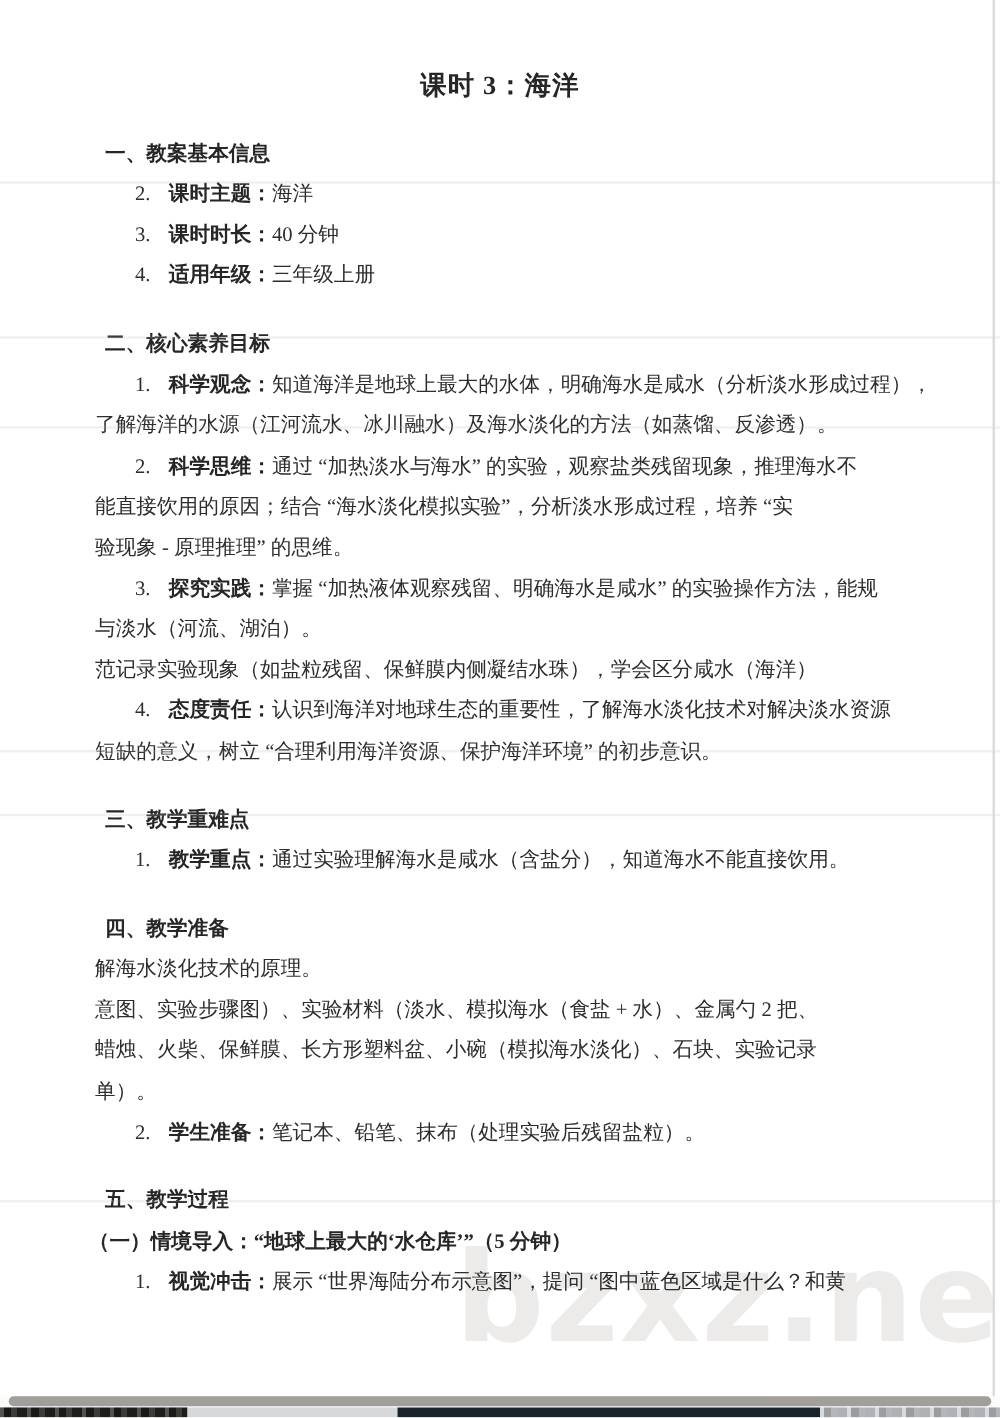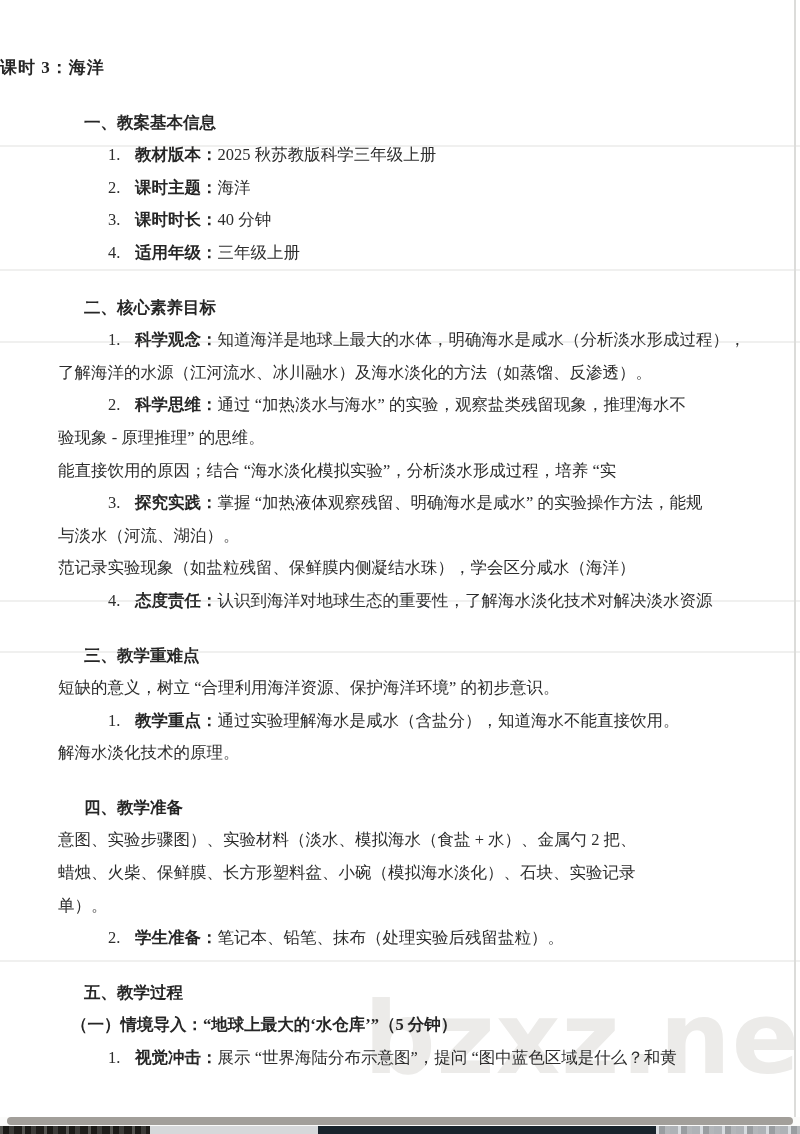--- a/index.html
+++ b/index.html
@@ -17,29 +17,29 @@
     font-family:"DejaVu Sans","Liberation Sans",sans-serif;
     font-weight:700;font-size:100px;letter-spacing:1px;
     color:#ecebe9;user-select:none;white-space:nowrap;
   }
   .content{
     position:relative;z-index:1;padding-top:52px;
     color:#2d2d2d;font-size:16.5px;
   }
   .line{height:32.6px;line-height:32.6px;white-space:nowrap;}
   .doc-title{
-    margin:0;text-align:left;font-size:17px;font-weight:700;
+    margin:0;text-align:center;font-size:21px;font-weight:700;
     letter-spacing:1px;color:#262626;
   }
   .sec-heading{font-weight:700;padding-left:84px;color:#262626;margin-top:22px;}
   .sub-heading{font-weight:700;padding-left:71px;color:#262626;}
   .item-line{padding-left:108px;}
   .num{display:inline-block;width:27px;}
   .lbl{font-weight:700;color:#262626;}
-  .cont{padding-left:58px;}
+  .cont{padding-left:76px;}
   .scanline{
     position:absolute;left:0;width:100%;height:2px;z-index:2;
     background:rgba(178,178,174,0.20);
   }
   .edge-line{position:absolute;top:0;width:2px;height:1117px;z-index:3;}
   .hbar{
     position:absolute;left:7px;top:1117px;width:786px;height:8px;
     border-radius:4px;z-index:4;
   }
   .strip-seg{position:absolute;top:1126px;height:8px;z-index:4;}
@@ -52,39 +52,38 @@
 </head>
 <body>
 
 <div class="screen">
   <div class="page">
     <div class="watermark">bzxz.net</div>
     <div class="content">
       <div class="line doc-title">课时 3：海洋</div>
       <div id="sections">
           <div class="line sec-heading">一、教案基本信息</div>
-          <div class="line item-line"><span class="num">1.</span><span class="lbl">教材版本：</span><span>2025 秋苏教版科学三年级上册</span></div>
           <div class="line item-line"><span class="num">2.</span><span class="lbl">课时主题：</span><span>海洋</span></div>
           <div class="line item-line"><span class="num">3.</span><span class="lbl">课时时长：</span><span>40 分钟</span></div>
           <div class="line item-line"><span class="num">4.</span><span class="lbl">适用年级：</span><span>三年级上册</span></div>
           <div class="line sec-heading">二、核心素养目标</div>
           <div class="line item-line"><span class="num">1.</span><span class="lbl">科学观念：</span><span>知道海洋是地球上最大的水体，明确海水是咸水（分析淡水形成过程），</span></div>
           <div class="line cont">了解海洋的水源（江河流水、冰川融水）及海水淡化的方法（如蒸馏、反渗透）。</div>
           <div class="line item-line"><span class="num">2.</span><span class="lbl">科学思维：</span><span>通过 “加热淡水与海水” 的实验，观察盐类残留现象，推理海水不</span></div>
+          <div class="line cont">能直接饮用的原因；结合 “海水淡化模拟实验”，分析淡水形成过程，培养 “实</div>
           <div class="line cont">验现象 - 原理推理” 的思维。</div>
-          <div class="line cont">能直接饮用的原因；结合 “海水淡化模拟实验”，分析淡水形成过程，培养 “实</div>
           <div class="line item-line"><span class="num">3.</span><span class="lbl">探究实践：</span><span>掌握 “加热液体观察残留、明确海水是咸水” 的实验操作方法，能规</span></div>
           <div class="line cont">与淡水（河流、湖泊）。</div>
           <div class="line cont">范记录实验现象（如盐粒残留、保鲜膜内侧凝结水珠），学会区分咸水（海洋）</div>
           <div class="line item-line"><span class="num">4.</span><span class="lbl">态度责任：</span><span>认识到海洋对地球生态的重要性，了解海水淡化技术对解决淡水资源</span></div>
+          <div class="line cont">短缺的意义，树立 “合理利用海洋资源、保护海洋环境” 的初步意识。</div>
           <div class="line sec-heading">三、教学重难点</div>
-          <div class="line cont">短缺的意义，树立 “合理利用海洋资源、保护海洋环境” 的初步意识。</div>
           <div class="line item-line"><span class="num">1.</span><span class="lbl">教学重点：</span><span>通过实验理解海水是咸水（含盐分），知道海水不能直接饮用。</span></div>
+          <div class="line sec-heading">四、教学准备</div>
           <div class="line cont">解海水淡化技术的原理。</div>
-          <div class="line sec-heading">四、教学准备</div>
           <div class="line cont">意图、实验步骤图）、实验材料（淡水、模拟海水（食盐 + 水）、金属勺 2 把、</div>
           <div class="line cont">蜡烛、火柴、保鲜膜、长方形塑料盆、小碗（模拟海水淡化）、石块、实验记录</div>
           <div class="line cont">单）。</div>
           <div class="line item-line"><span class="num">2.</span><span class="lbl">学生准备：</span><span>笔记本、铅笔、抹布（处理实验后残留盐粒）。</span></div>
           <div class="line sec-heading">五、教学过程</div>
           <div class="line sub-heading">（一）情境导入：“地球上最大的‘水仓库’”（5 分钟）</div>
           <div class="line item-line"><span class="num">1.</span><span class="lbl">视觉冲击：</span><span>展示 “世界海陆分布示意图”，提问 “图中蓝色区域是什么？和黄</span></div>
         </div>
     </div>
     <div id="scanlines">

